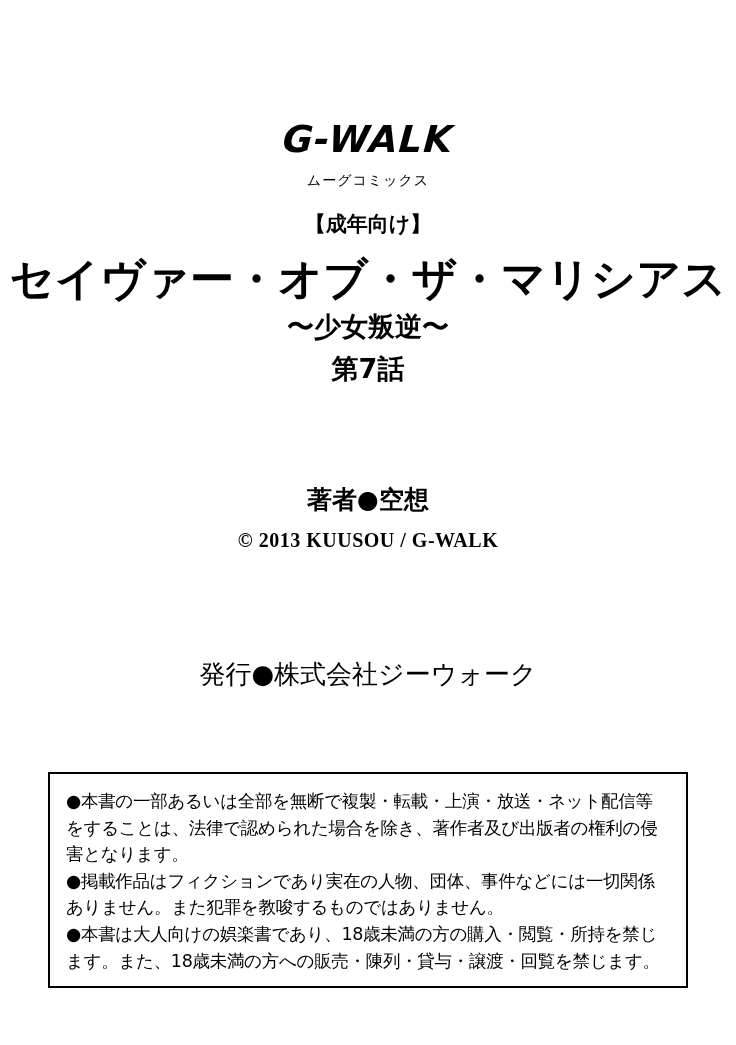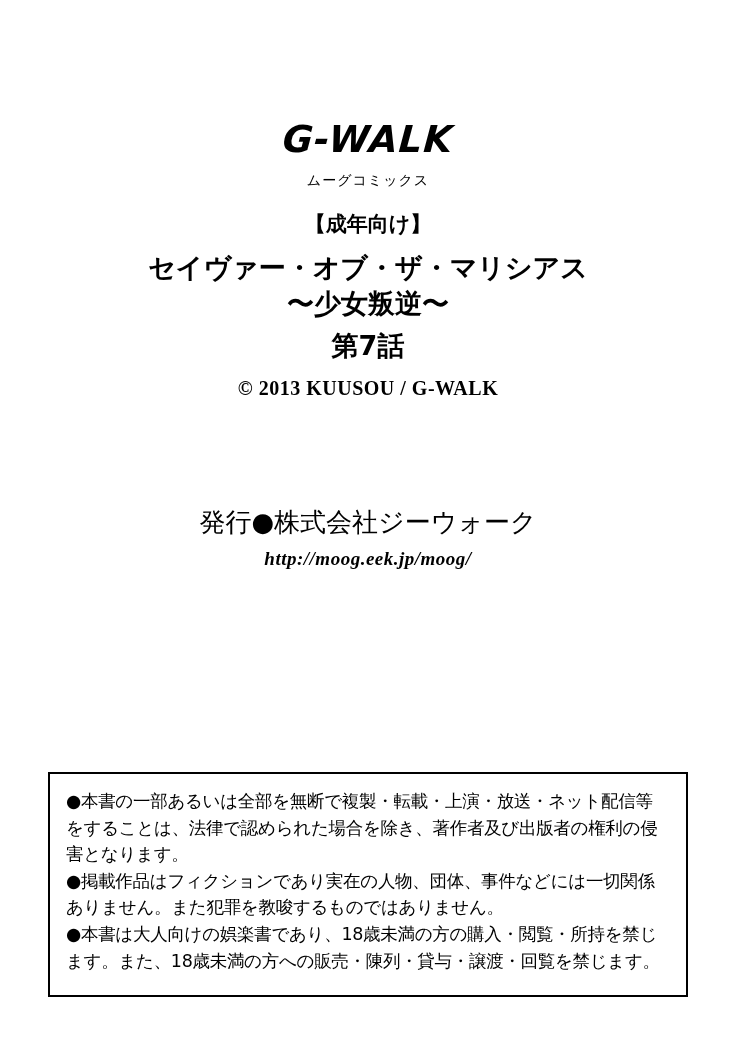--- a/index.html
+++ b/index.html
@@ -53,21 +53,21 @@
     font-family: "DejaVu Sans", sans-serif;
     font-weight: 700;
     font-size: 21px;
     letter-spacing: 0px;
   }
 
   .title-main {
     margin-top: 12px;
     font-family: "DejaVu Sans", sans-serif;
     font-weight: 700;
-    font-size: 27px;
+    font-size: 44px;
     letter-spacing: 0px;
     white-space: nowrap;
   }
 
   .title-sub {
     font-family: "DejaVu Sans", sans-serif;
     font-weight: 700;
     font-size: 27px;
   }
 
@@ -109,21 +109,21 @@
     letter-spacing: 0.5px;
   }
 
   .notice-box {
     position: absolute;
     left: 48px;
     top: 772px;
     width: 640px;
     border: 2px solid #000000;
     box-sizing: border-box;
-    padding: 14px 16px 21px 16px;
+    padding: 14px 16px 12px 16px;
   }
 
   .notice-line {
     font-family: "DejaVu Sans", sans-serif;
     font-size: 17.5px;
     line-height: 1.52;
     text-align: left;
     letter-spacing: -0.3px;
   }
 </style>
@@ -132,23 +132,23 @@
 
 <div class="page">
 
   <div class="colophon">
     <div class="brand">G-WALK</div>
     <div class="brand-sub">ムーグコミックス</div>
     <div class="rating">【成年向け】</div>
     <div class="title-main">セイヴァー・オブ・ザ・マリシアス</div>
     <div class="title-sub">〜少女叛逆〜</div>
     <div class="chapter">第7話</div>
+    <div class="author">著者●空想</div>
     <div class="copyright">© 2013 KUUSOU / G-WALK</div>
     <div class="publisher">発行●株式会社ジーウォーク</div>
-    <div class="url">http://moog.eek.jp/moog/</div>
   </div>
 
   <div class="notice-box">
     <div class="notice-line">●本書の一部あるいは全部を無断で複製・転載・上演・放送・ネット配信等をすることは、法律で認められた場合を除き、著作者及び出版者の権利の侵害となります。</div>
     <div class="notice-line">●掲載作品はフィクションであり実在の人物、団体、事件などには一切関係ありません。また犯罪を教唆するものではありません。</div>
     <div class="notice-line">●本書は大人向けの娯楽書であり、18歳未満の方の購入・閲覧・所持を禁じます。また、18歳未満の方への販売・陳列・貸与・譲渡・回覧を禁じます。</div>
   </div>
 
 </div>
 

